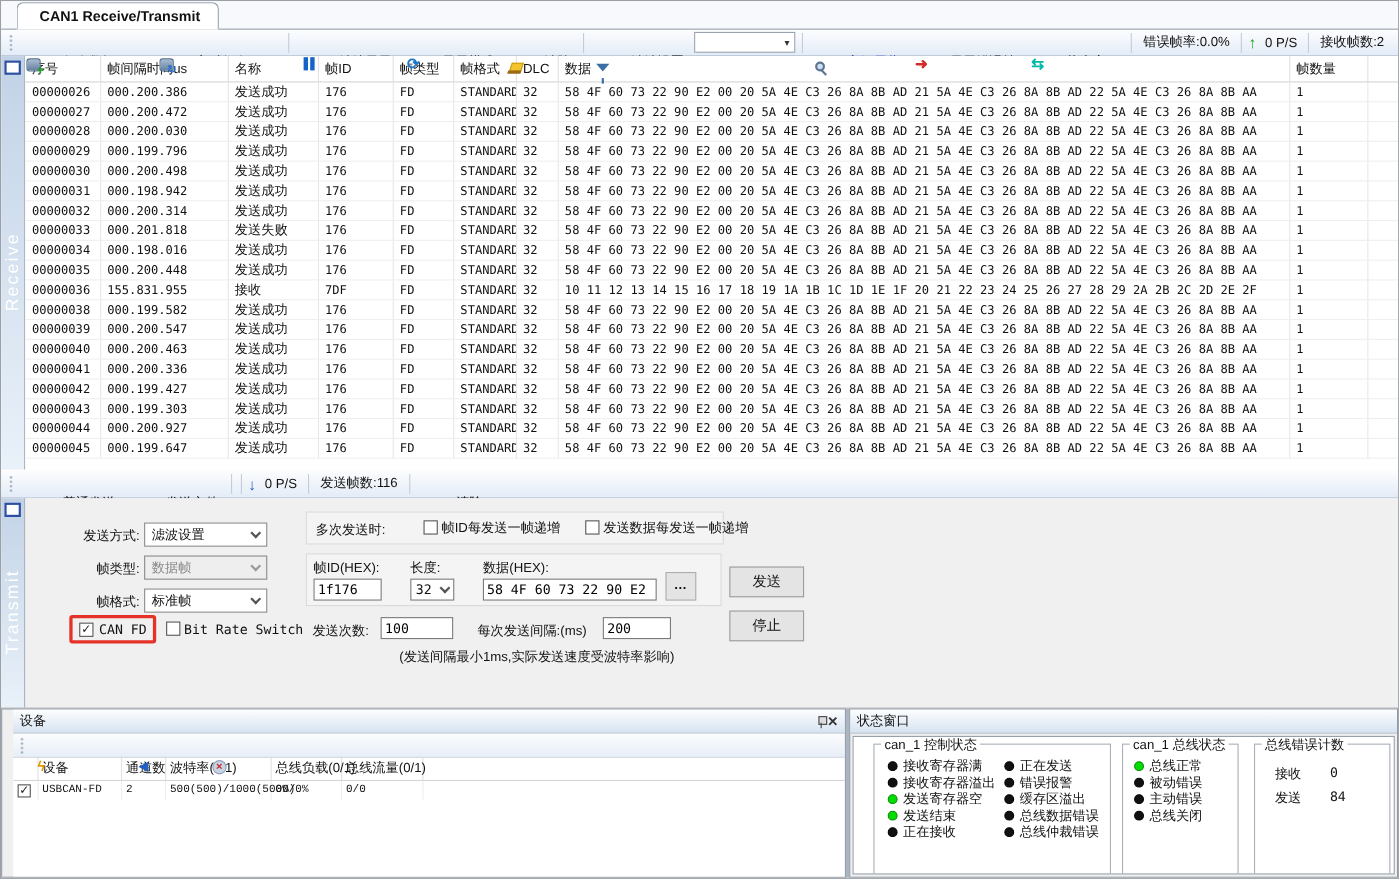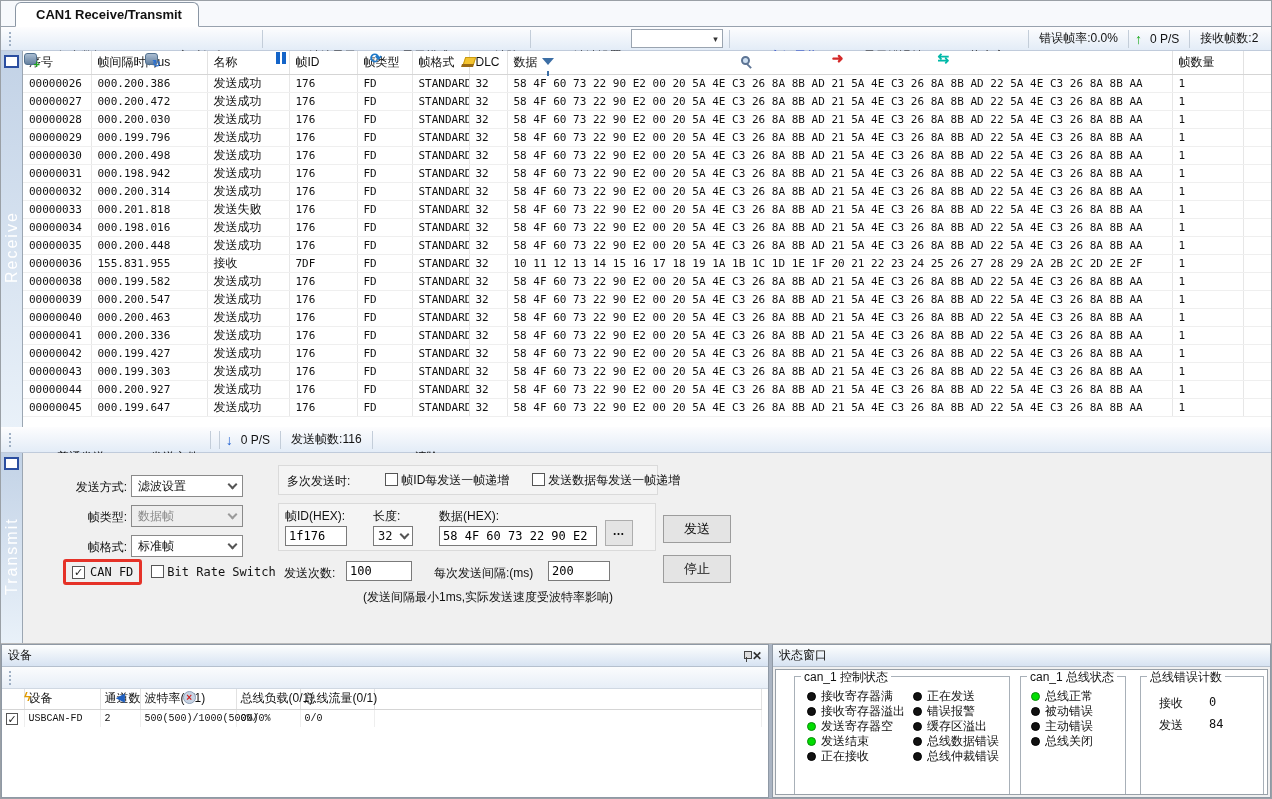--- a/index.html
+++ b/index.html
@@ -103,21 +103,21 @@
               font-size:13px; text-align:center; line-height:26px; }
   .dots-btn { position:absolute; width:28px; height:26px; background:#e4e4e4; border:1px solid #adadad;
               text-align:center; line-height:20px; font-weight:bold; letter-spacing:1px; }
   .redbox { position:absolute; border:3px solid #e53228; border-radius:3px; display:flex; align-items:center;
             gap:5px; padding:3px 6px; }
   .mono { font-family:"DejaVu Sans Mono",monospace; }
 
   
   .bottom { flex:1; display:flex; background:#aab4c2; }
   .dock { background:#f0f0f0; display:flex; flex-direction:column; overflow:hidden; border:1px solid #8f99a5; }
-  .dock-device { width:768px; flex:none; }
+  .dock-device { width:768px; flex:none;padding-left:10px; }
   .dock-status { flex:1; margin-left:3px; }
   .dock-title { height:22px; flex:none; background:linear-gradient(#fdfefe,#d7e3f2); border-bottom:1px solid #b5c0ce;
                 display:flex; align-items:center; padding:0 6px; }
   .dock-title .spacer { flex:1; }
   .dev-toolbar { height:22px; background:linear-gradient(#fbfcfd,#e7eef7); border-bottom:1px solid #d0d8e2;
                  display:flex; align-items:center; padding:0 3px; gap:4px; flex:none; }
   .dev-table-wrap { flex:1; background:#fff; overflow:hidden; }
   table.devgrid { border-collapse:collapse; table-layout:fixed; width:760px; font-size:12px; }
   table.devgrid th { height:20px; font-weight:normal; text-align:left; padding:0 0 0 4px;
                      border-right:1px solid #e2e2e2; border-bottom:1px solid #d5d5d5; white-space:nowrap; }

